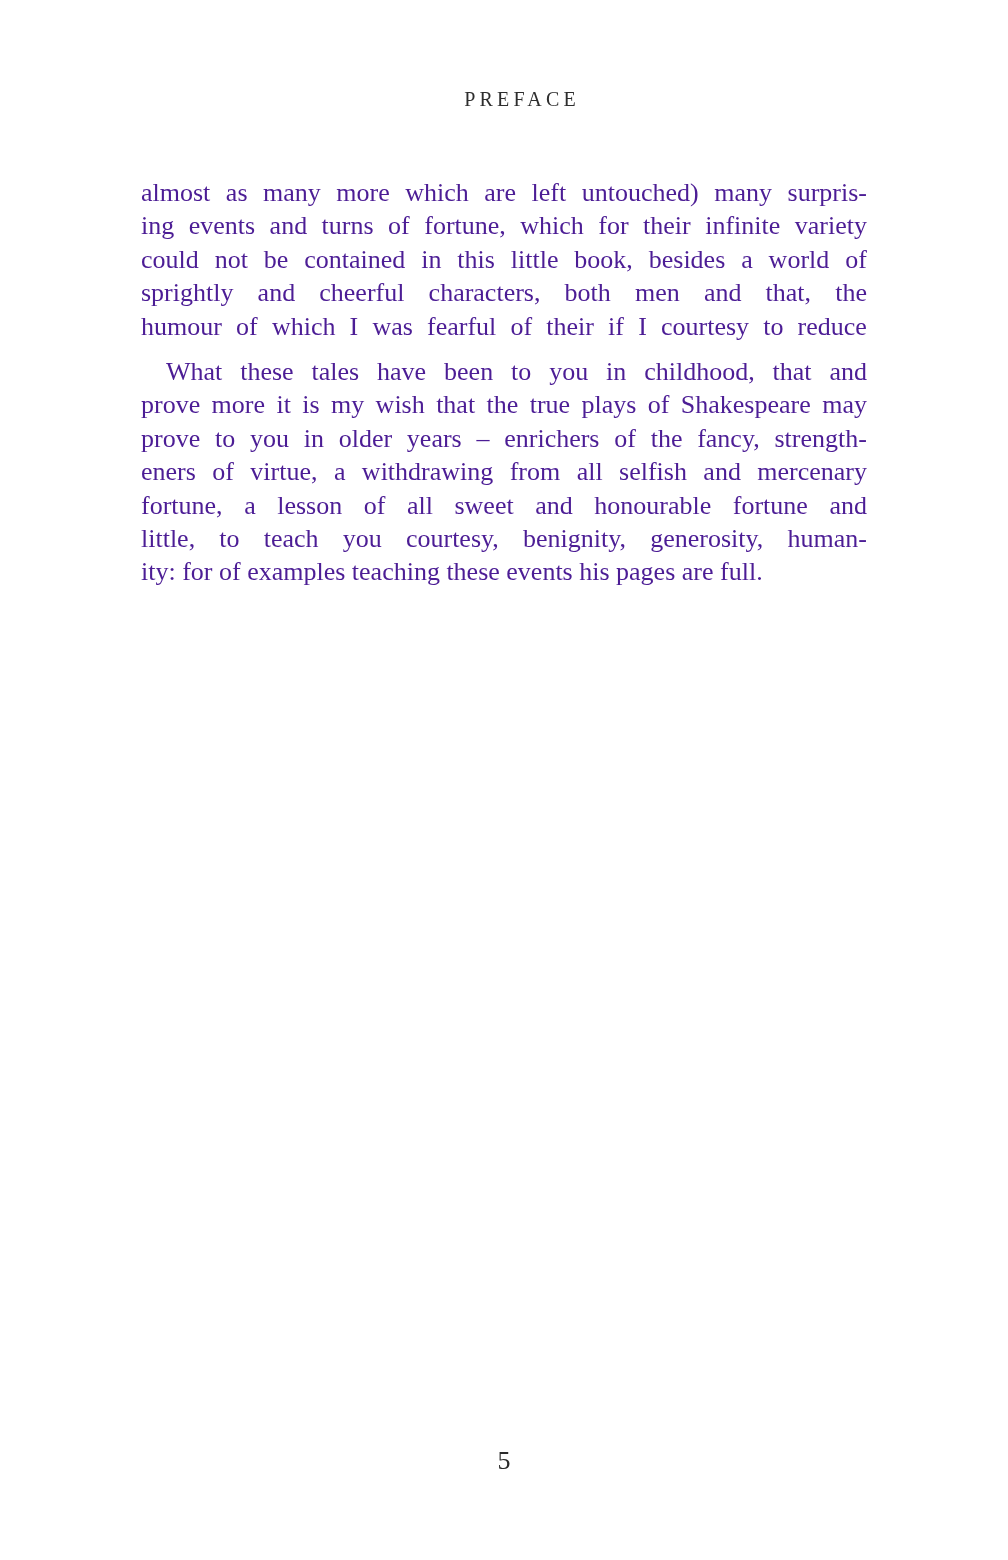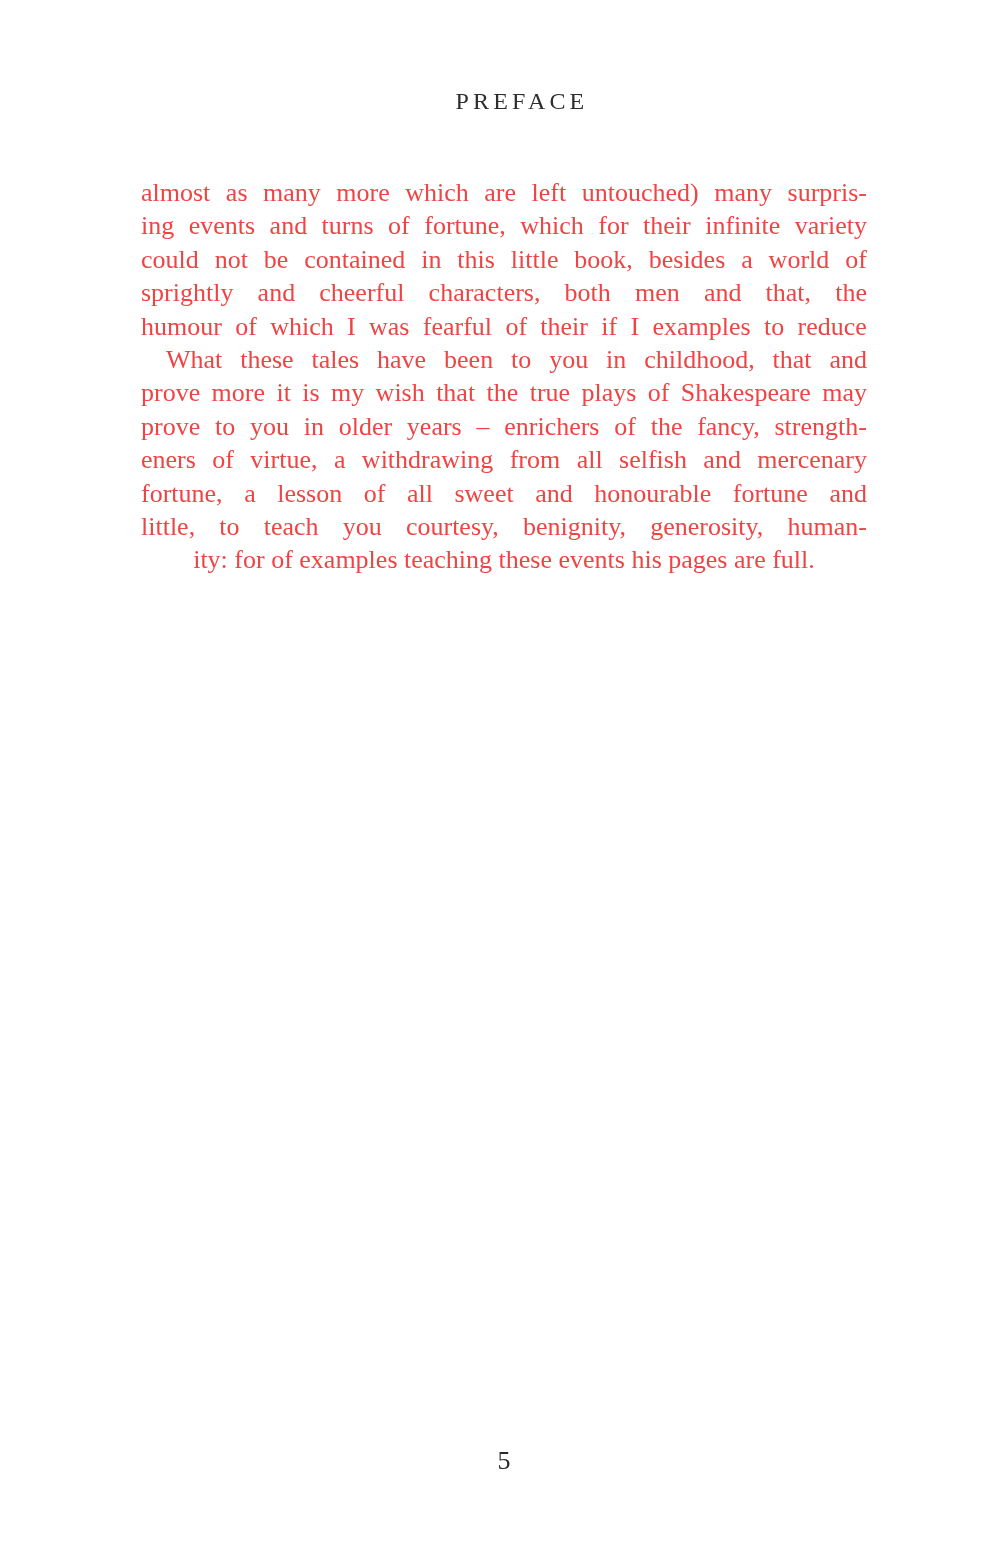--- a/index.html
+++ b/index.html
@@ -13,35 +13,34 @@
     background: #ffffff;
     font-family: "Liberation Serif", serif;
     overflow: hidden;
   }
   .preface-header {
     position: absolute;
     top: 88px;
     left: 0;
     right: 0;
     text-align: center;
-    font-size: 24px;
+    font-size: 20px;
     letter-spacing: 4.2px;
     color: #2e2e2e;
     font-weight: 400;
     padding-left: 36px;
   }
   .text-block {
     position: absolute;
     left: 141px;
     top: 176px;
     width: 726px;
     font-size: 26px;
     line-height: 33.4px;
-    color: #ef4444;
-    text-align: center;
+    color: #4c1d95;
   }
   .paragraph {
     margin: 0;
   }
   
   .line {
     display: flex;
     justify-content: space-between;
     height: 33.4px;
     align-items: baseline;
@@ -49,20 +48,21 @@
   .line span {
     white-space: pre;
   }
   
   .line.plain {
     display: block;
     white-space: nowrap;
   }
   .line.indent {
     padding-left: 25px;
+    margin-top: 12px;
   }
   .page-number {
     position: absolute;
     top: 1446px;
     left: 0;
     right: 0;
     text-align: center;
     font-size: 26px;
     color: #2b2b2b;
   }
@@ -128,21 +128,21 @@
         <span>humour</span>
         <span>of</span>
         <span>which</span>
         <span>I</span>
         <span>was</span>
         <span>fearful</span>
         <span>of</span>
         <span>their</span>
         <span>if</span>
         <span>I</span>
-        <span>examples</span>
+        <span>courtesy</span>
         <span>to</span>
         <span>reduce</span>
       </div>
     </div>
     <div class="paragraph">
       <div class="line indent">
         <span>What</span>
         <span>these</span>
         <span>tales</span>
         <span>have</span>

